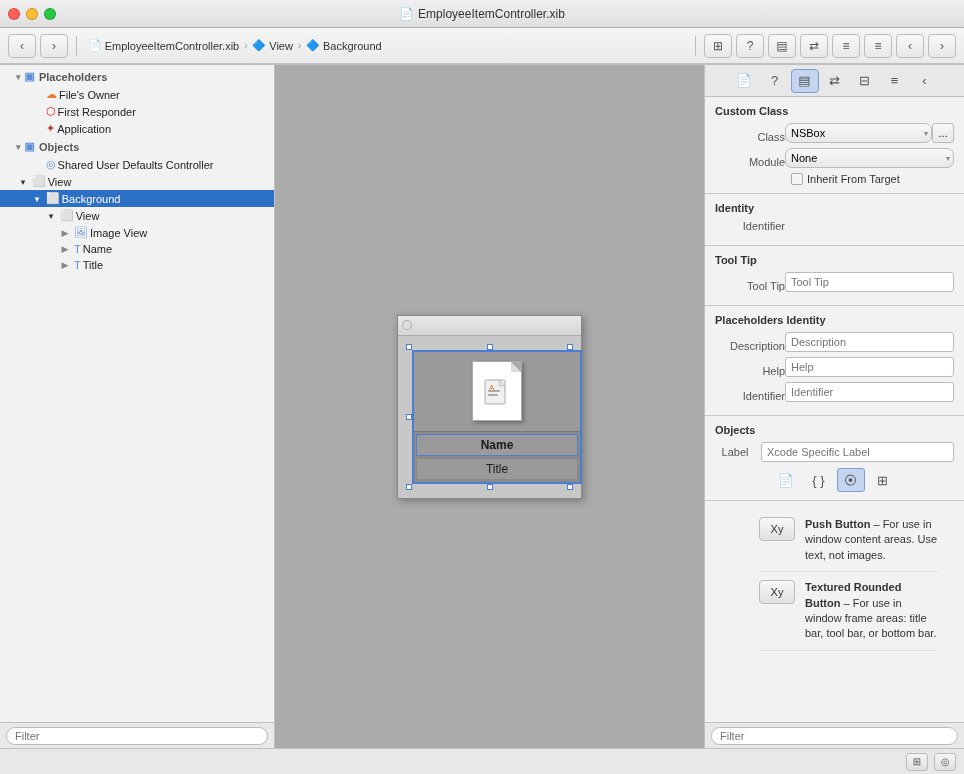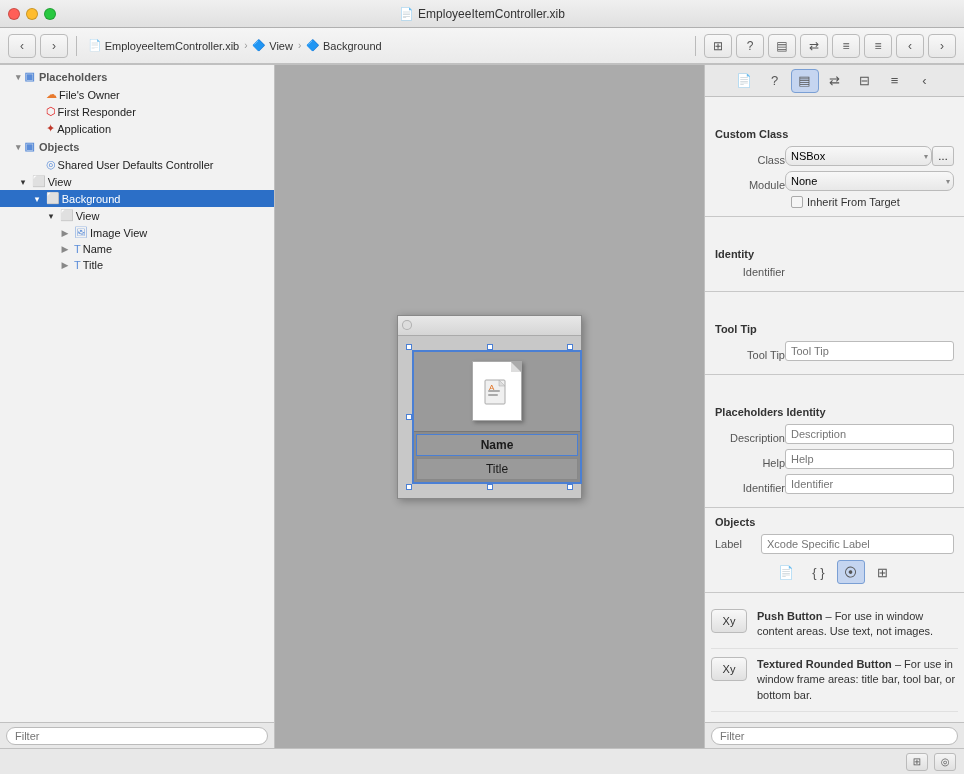--- a/index.html
+++ b/index.html
@@ -235,21 +235,20 @@
     }
     .right-tool-btn.active { background: #c5d5f0; border-color: #7a9fd4; }
     .right-panel-content {
       flex: 1;
       overflow-y: auto;
       padding: 0;
     }
     .section-group {
       border-bottom: 1px solid #c8c8c8;
       padding: 8px 10px;
-      margin-top: 23px;
     }
     .section-title {
       font-size: 11px; font-weight: 700; color: #333;
       margin-bottom: 6px;
     }
     .form-row {
       display: flex; align-items: flex-end;
       margin-bottom: 5px;
     }
     .form-label {
@@ -327,21 +326,21 @@
     .document-section {
       padding: 8px 10px;
       border-bottom: 1px solid #c8c8c8;
     }
     .doc-row {
       display: flex; align-items: center;
       gap: 6px; margin-bottom: 6px;
     }
     .doc-label {
       font-size: 11px; color: #555;
-      min-width: 40px; text-align: left;
+      min-width: 40px; text-align: center;
     }
     .doc-input {
       flex: 1;
       height: 20px;
       background: white;
       border: 1px solid #bbb;
       border-radius: 3px;
       padding: 0 5px;
       font-size: 11px;
       outline: none;
@@ -357,21 +356,22 @@
       border-radius: 3px;
       display: flex; align-items: center; justify-content: center;
       cursor: pointer; font-size: 13px; color: #555;
     }
     .doc-icon-btn.active { background: #c5d5f0; border-color: #7a9fd4; }
 
     
     .component-list {
       flex: 1;
       overflow-y: auto;
-      padding: 8px 6px;
+      padding: 8px 26px;
+      margin-left: 28px;
     }
     .component-item {
       display: flex; align-items: flex-start;
       gap: 10px;
       padding: 8px 0;
       border-bottom: 1px solid #e0e0e0;
       cursor: pointer;
     }
     .component-icon {
       width: 36px; height: 24px;

